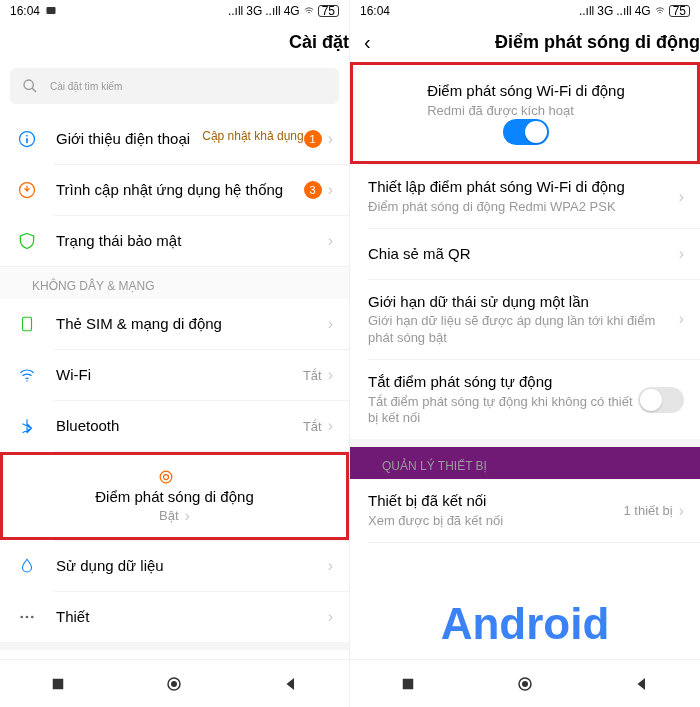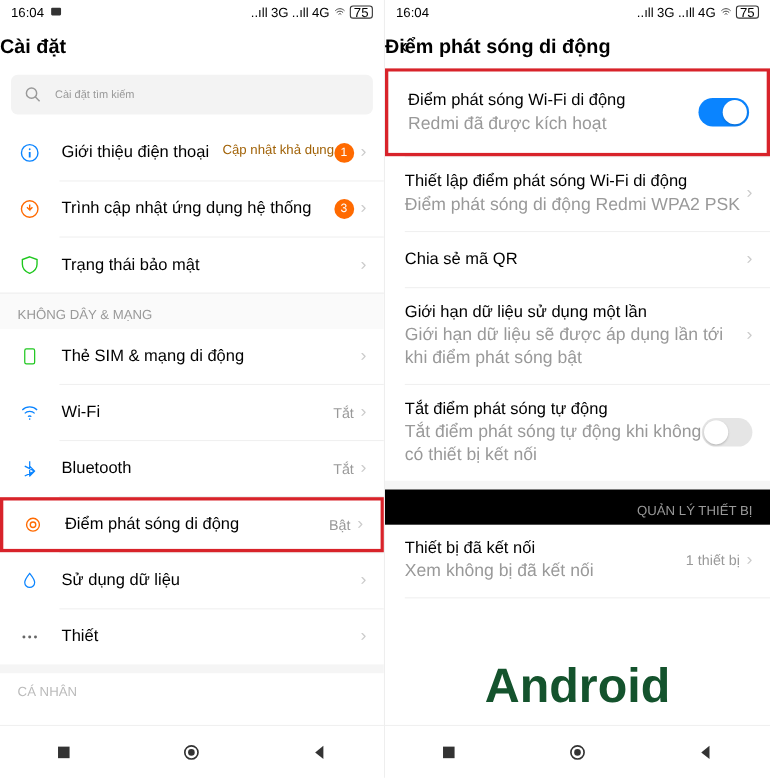--- a/index.html
+++ b/index.html
@@ -8,54 +8,54 @@
   .phone { width: 350px; height: 707px; background: #fff; position: relative; display: flex; flex-direction: column; }
   .phone.left { border-right: 1px solid #eee; }
 
   
   .statusbar { display: flex; align-items: center; justify-content: space-between; padding: 4px 10px; font-size: 12px; height: 22px; color: #000; font-weight: 500; }
   .sb-left { display: flex; align-items: center; gap: 5px; }
   .sb-right { display: flex; align-items: center; gap: 3px; font-size: 10px; }
   .sb-right span { font-size: 12px; }
   .batt { border:1px solid #333; border-radius:3px; padding:0 3px; font-size:8px; line-height:10px;}
 
-  .titlebar { display:flex; align-items:center; justify-content:flex-start; height:40px; position:relative; }
+  .titlebar { display:flex; align-items:center; justify-content:flex-end; height:40px; position:relative; }
   .titlebar h1 { font-size: 18px; font-weight: 600; }
   .back-btn { position:absolute; left:14px; font-size:20px; }
 
   .search { margin: 6px 10px 10px; background: #f3f3f3; border-radius: 6px; height: 36px; display:flex; align-items:center; padding:0 12px; color:#999; font-size:10px; gap:12px;}
   .search svg { width:16px; height:16px; }
 
   .row { display:flex; align-items:center; padding: 12px 16px; position:relative; min-height:50px; }
   .row .icon { width:22px; display:flex; justify-content:center; margin-right:18px; flex-shrink:0;}
   .row .content { flex:1; min-width:0;}
   .row .title { font-size:15px; color:#000; line-height:1.3;}
-  .row .sub { font-size:16px; color:#999; line-height:1.3; margin-top:2px;}
+  .row .sub { font-size:13px; color:#999; line-height:1.3; margin-top:2px;}
   .row .tail { display:flex; align-items:center; gap:6px; color:#999; font-size:13px;}
   .row .chev { color:#ccc; font-size:16px; }
   .badge { width:18px; height:18px; border-radius:50%; background:#ff6a00; color:#fff; font-size:11px; display:flex; align-items:center; justify-content:center; }
   .divider-inset { height:1px; background:#f0f0f0; margin-left:54px;}
   .divider-full { height:1px; background:#f0f0f0; margin-left:18px;}
-  .section-hdr { font-size:12px; color:#999; padding:12px 16px 6px; background:#fafafa; border-top:1px solid #eee;}
+  .section-hdr { font-size:12px; color:#999; padding:12px 32px 6px; background:#fafafa; border-top:1px solid #eee;}
   .gap { height:8px; background:#f5f5f5; }
 
-  .hl { border:3px solid #d8232a; }
+  .hl { border:3px solid #d8232a;flex-direction:column; }
 
   .row.noicon { padding-left:18px; }
   .toggle { width:46px; height:26px; border-radius:13px; position:relative; }
   .toggle.on { background:#0a84ff; }
   .toggle.off { background:#e5e5e5; }
   .toggle .knob { width:22px; height:22px; background:#fff; border-radius:50%; position:absolute; top:2px; box-shadow:0 1px 2px rgba(0,0,0,.2);}
   .toggle.on .knob { right:2px; }
   .toggle.off .knob { left:2px; }
 
   .navbar { position:absolute; bottom:0; left:0; right:0; height:48px; background:#fff; border-top:1px solid #f0f0f0; display:flex; align-items:center; justify-content:space-around; }
   .nav-icn { width:18px; height:18px; }
 
-  .watermark { position:absolute; bottom:58px; left:0; right:0; text-align:center; color:#14532d; font-size:44px; font-weight:700; font-family: Arial, sans-serif;}
+  .watermark { position:absolute; bottom:58px; left:0; right:0; text-align:center; color:#3b82f6; font-size:44px; font-weight:700; font-family: Arial, sans-serif;}
   .scroll { flex:1; overflow:hidden; }
 
   .two-col-row .content { display:flex; align-items:flex-start; justify-content:space-between; gap:10px;}
   .two-col-row .tcol-main { flex:1;}
   .two-col-row .tcol-side { font-size:12px; color:#a16207; text-align:right; max-width:110px; line-height:1.3;}
 
   .faded-cut { font-size:12px; color:#bbb; padding: 10px 16px 0; }
 </style>
 </head>
 <body>
@@ -313,46 +313,46 @@
             <div class="title">Chia sẻ mã QR</div>
           </div>
       <div class="tail">
             <span class="chev">›</span>
           </div>
     </div>
     <div class="divider-full"></div>
 
     <div class="row noicon">
       <div class="content">
-        <div class="title">Giới hạn dữ liệu sử dụng một lần</div>
+        <div class="title">Giới hạn dữ thái sử dụng một lần</div>
         <div class="sub">Giới hạn dữ liệu sẽ được áp dụng lần tới khi điểm phát sóng bật</div>
       </div>
       <div class="tail">
             <span class="chev">›</span>
           </div>
     </div>
     <div class="divider-full"></div>
 
     <div class="row noicon">
       <div class="content">
         <div class="title">Tắt điểm phát sóng tự động</div>
         <div class="sub">Tắt điểm phát sóng tự động khi không có thiết bị kết nối</div>
       </div>
       <div class="toggle off">
             <div class="knob"></div>
           </div>
     </div>
 
     <div class="gap"></div>
-    <div class="section-hdr" style="background:#000000;border:none;text-align:right;">QUẢN LÝ THIẾT BỊ</div>
+    <div class="section-hdr" style="background:#701a75;border:none;">QUẢN LÝ THIẾT BỊ</div>
 
     <div class="row noicon">
       <div class="content">
         <div class="title">Thiết bị đã kết nối</div>
-        <div class="sub">Xem không bị đã kết nối</div>
+        <div class="sub">Xem được bị đã kết nối</div>
       </div>
       <div class="tail">
             <span>1 thiết bị</span>
             <span class="chev">›</span>
           </div>
     </div>
     <div class="divider-full"></div>
   </div>
 
   <div class="watermark">Android</div>

